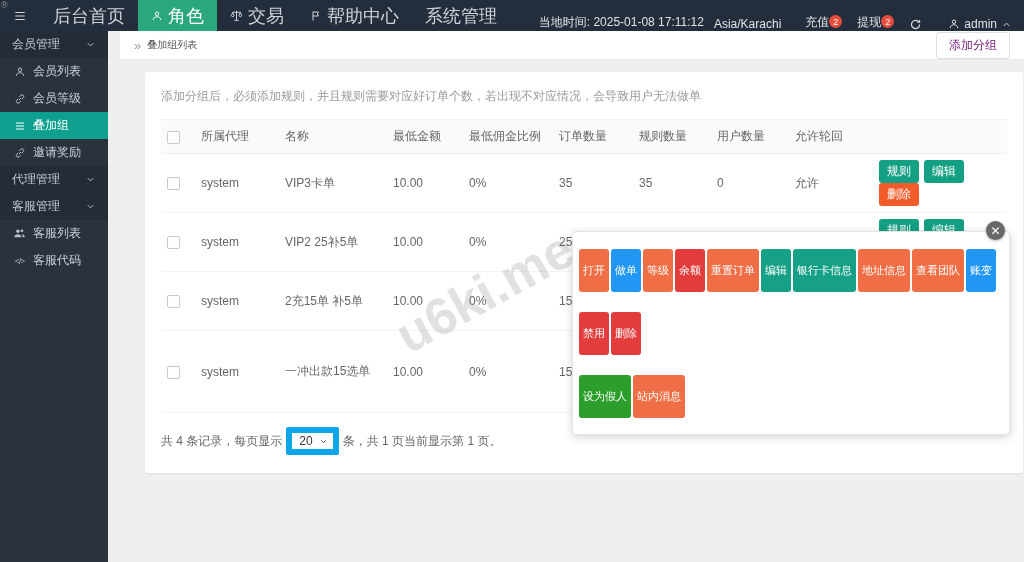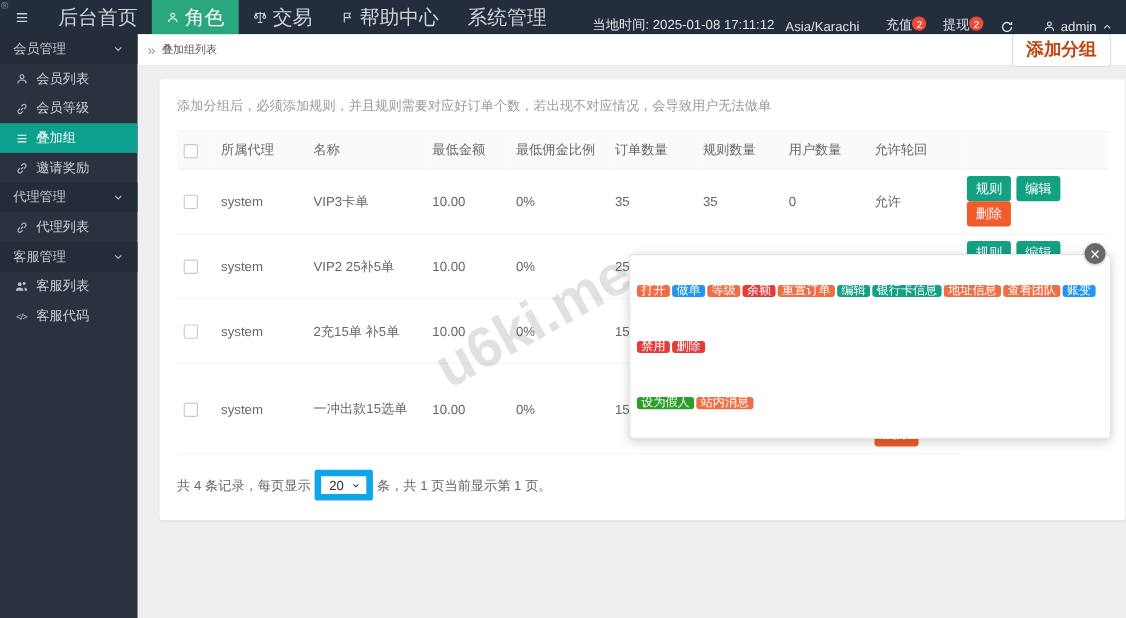--- a/index.html
+++ b/index.html
@@ -15,51 +15,51 @@
   .tb-right > * { display:flex; align-items:center; }
   .tb-time { padding:0 6px; }
   .tb-tz { padding:0 10px 0 4px; }
   .tb-link { position:relative; padding:0 14px; cursor:pointer; }
   .badge { position:absolute; top:1px; right:1px; min-width:13px; height:13px; border-radius:7px; background:#e74c3c; color:#fff; font-size:9px; display:flex; align-items:center; justify-content:center; padding:0 3px; }
   .tb-user { gap:4px; padding:0 12px; cursor:pointer; }
   .icon { display:inline-flex; align-items:center; justify-content:center; }
   .icon svg { display:block; }
 
   
-  .sidebar { position:absolute; top:31px; left:0; width:125px; height:531px; background:#2a323e; z-index:15;font-family:Liberation Serif, serif; }
+  .sidebar { position:absolute; top:31px; left:0; width:108px; height:531px; background:#2a323e; z-index:15;font-family:Liberation Serif, serif; }
   .sb-group { height:27px; display:flex; align-items:center; justify-content:space-between; padding:0 12px; background:#242c37; color:#c2c8d0; font-size:12px; cursor:pointer; }
   .sb-item { height:27px; display:flex; align-items:center; gap:7px; padding:0 13px; color:#ccd1d8; font-size:12px; cursor:pointer; }
   .sb-item.active { background:#0ea08f; color:#fff; }
   .sb-item .icon { width:13px; color:#b9c0c9; }
   .sb-item.active .icon { color:#fff; }
   .code-ic { font-size:9px; font-weight:bold; letter-spacing:-1px; }
 
   
   .crumbbar { position:absolute; top:31px; left:120px; width:904px; height:29px; background:#fff; border-bottom:1px solid #e9e9e9; display:flex; align-items:center; padding:0 14px; z-index:10; }
   .crumb-arrow { color:#9a9a9a; font-size:13px; margin-right:6px; }
   .crumb-title { color:#555; font-size:10px; }
-  .add-btn { margin-left:auto; border:1px solid #dcdfe6; background:#fff; color:#c2410c; font-size:16px; padding:4px 12px; border-radius:3px; cursor:pointer;font-weight:bold; }
+  .add-btn { margin-left:auto; border:1px solid #dcdfe6; background:#fff; color:#701a75; font-size:12px; padding:4px 12px; border-radius:3px; cursor:pointer; }
 
   
   .main { position:absolute; top:61px; left:120px; width:904px; height:501px; background:#efefef; }
   .card { position:absolute; top:11px; left:25px; width:878px; background:#fff; border-radius:3px; box-shadow:0 1px 2px rgba(0,0,0,.06); padding:14px 16px 18px; }
   .notice { font-size:12px; color:#9a9a9a; margin:2px 0 14px; }
   table { width:846px; border-collapse:collapse; table-layout:fixed; }
   th { background:#fafafa; font-weight:normal; color:#666; font-size:12px; text-align:left; padding:8px 6px; border-top:1px solid #f0f0f0; border-bottom:1px solid #f0f0f0; }
   td { font-size:12px; color:#666; padding:6px 6px; border-bottom:1px solid #f4f4f4; height:29px; }
   .cb { display:inline-block; width:13px; height:13px; border:1px solid #c9c9c9; border-radius:2px; background:#fff; vertical-align:middle; cursor:pointer; }
   .btn { display:inline-block; padding:3px 8px; border-radius:3px; color:#fff; font-size:12px; margin-right:5px; cursor:pointer; white-space:nowrap; }
   .btn-teal { background:#14a083; }
   .btn-danger { background:#f25b2a; }
   .pager { margin-top:14px; font-size:12px; color:#666; display:flex; align-items:center; gap:4px; }
   .sel { display:inline-flex; align-items:center; gap:6px; border:6px solid #0ea5e9; border-radius:2px; padding:1px 5px 1px 7px; color:#333; background:#fff; cursor:pointer; }
 
   
   .popup { position:absolute; left:572px; top:231px; width:438px; background:#fff; border:1px solid #e4e4e4; border-radius:4px; box-shadow:0 2px 10px rgba(0,0,0,.18); padding:7px 4px 6px 5px; z-index:30; line-height:1; }
-  .pbtn { display:inline-block; padding:0 4px; border-radius:3px; color:#fff; font-size:11px; margin:20px 1px; cursor:pointer; white-space:nowrap; }
+  .pbtn { display:inline-block; padding:16px 4px; border-radius:3px; color:#fff; font-size:11px; margin:10px 1px; cursor:pointer; white-space:nowrap; }
   .c-orange { background:#f06e45; }
   .c-blue   { background:#2196f3; }
   .c-red    { background:#e23c3c; }
   .c-teal   { background:#16a085; }
   .c-green  { background:#2b9e2b; }
   .popup-close { position:absolute; left:986px; top:221px; width:19px; height:19px; border-radius:50%; background:#686868; color:#fff; display:flex; align-items:center; justify-content:center; font-size:12px; cursor:pointer; z-index:31; box-shadow:0 1px 3px rgba(0,0,0,.3); }
 
   
   .watermark { position:absolute; left:388px; top:262px; font-size:52px; font-weight:bold; color:rgba(90,90,90,.18); transform:rotate(-29deg); z-index:5; pointer-events:none; }
   .cornermark { position:absolute; left:1px; top:0; font-size:9px; color:rgba(255,255,255,.45); z-index:25; pointer-events:none; }
@@ -191,30 +191,20 @@
     <span>邀请奖励</span>
   </div>
   <div class="sb-group">
     <span>代理管理</span>
     <span class="icon">
         <svg width="11" height="11" viewBox="0 0 24 24" fill="none" stroke="currentColor" stroke-width="2">
           <path d="M6 9l6 6 6-6"></path>
         </svg>
       </span>
   </div>
-  <div class="sb-item">
-    <span class="icon">
-        <svg width="12" height="12" viewBox="0 0 24 24" fill="none" stroke="currentColor" stroke-width="2">
-          <path d="M10 14l4-4"></path>
-          <path d="M8.5 11.5l-2.8 2.8a3.5 3.5 0 004.9 5l2.9-2.9"></path>
-          <path d="M15.5 12.5l2.8-2.8a3.5 3.5 0 00-4.9-5l-2.9 2.9"></path>
-        </svg>
-      </span>
-    <span>代理列表</span>
-  </div>
   <div class="sb-group">
     <span>客服管理</span>
     <span class="icon">
         <svg width="11" height="11" viewBox="0 0 24 24" fill="none" stroke="currentColor" stroke-width="2">
           <path d="M6 9l6 6 6-6"></path>
         </svg>
       </span>
   </div>
   <div class="sb-item">
     <span class="icon">

